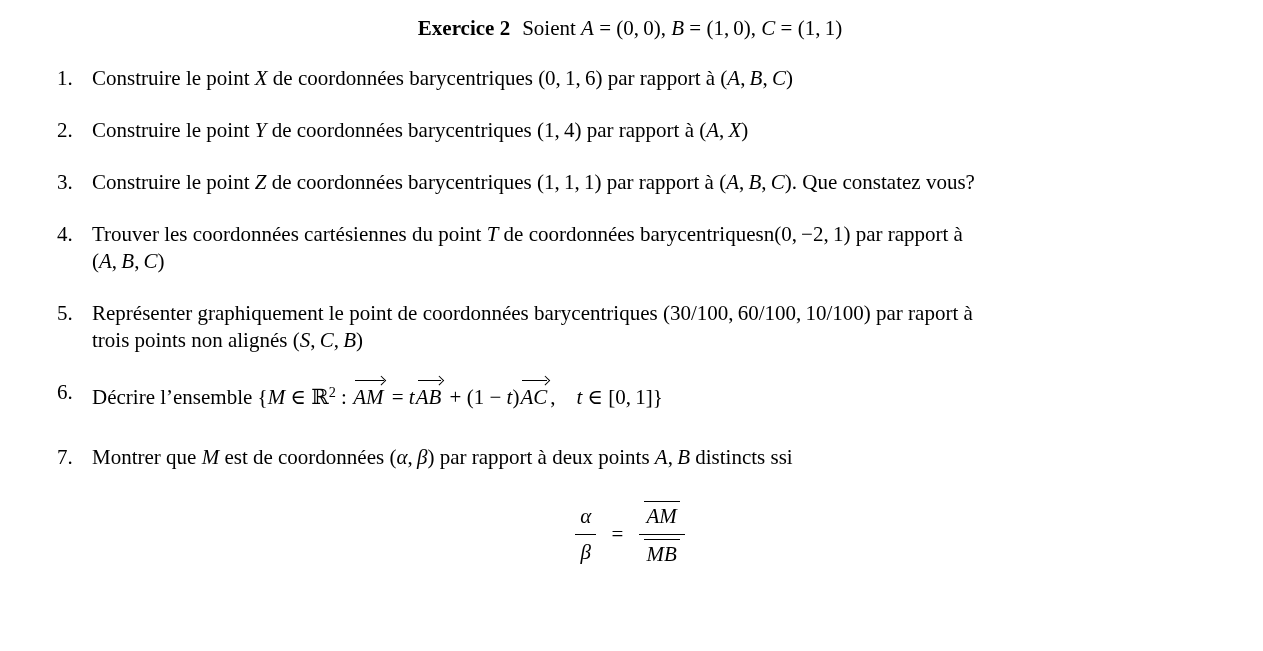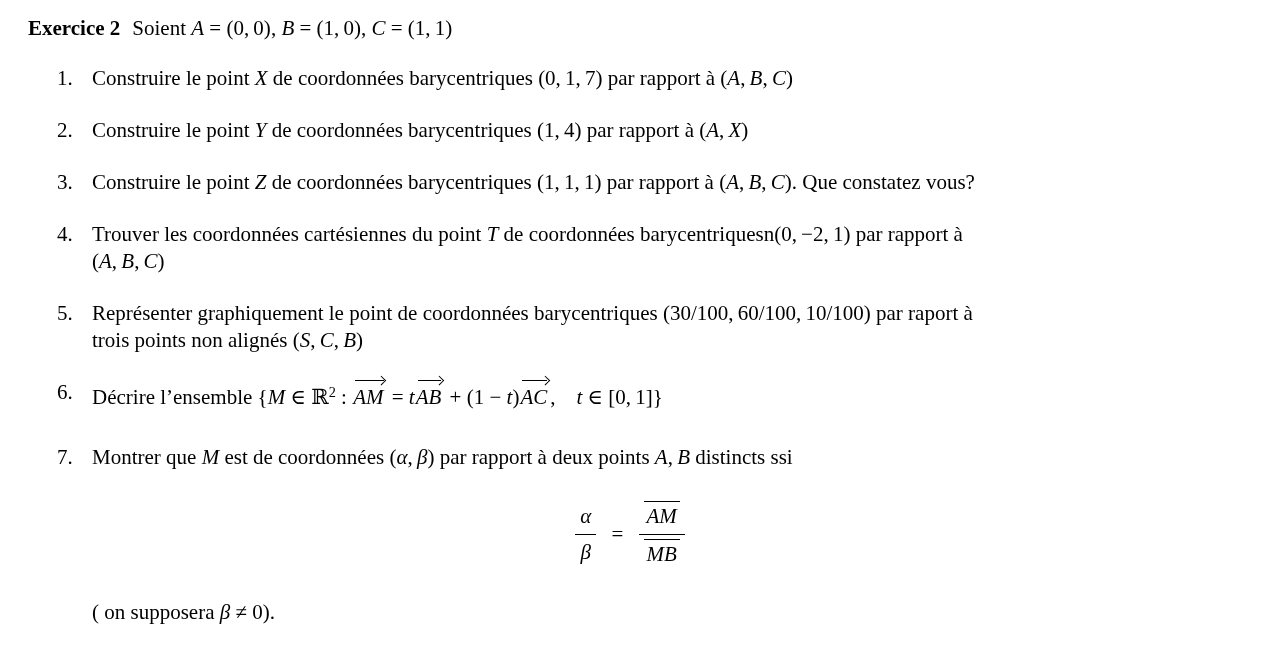--- a/index.html
+++ b/index.html
@@ -12,20 +12,21 @@
     font-size: 21px;
     line-height: 27px;
     box-sizing: border-box;
     padding-top: 13px;
     overflow: hidden;
     position: relative;
   }
   .heading {
     margin: 0 31px 0 28px;
     line-height: 30px;
+    text-align: center;
   }
   .heading-label {
     font-weight: bold;
     margin-right: 12px;
   }
   .items { margin-top: 22px; }
   .item {
     display: flex;
     align-items: flex-start;
     margin: 0 30px 25px 57px;
@@ -103,21 +104,21 @@
 <div class="page">
 
   <div class="heading">
     <span class="heading-label">Exercice 2</span><span><span>Soient </span><span class="seg-nw"><span class="seg-i">A</span><span> = (0, 0)</span></span><span>, </span><span class="seg-nw"><span class="seg-i">B</span><span> = (1, 0)</span></span><span>, </span><span class="seg-nw"><span class="seg-i">C</span><span> = (1, 1)</span></span></span>
   </div>
 
   <div class="items">
 
     <div class="item">
       <span class="item-num">1.</span>
-      <span class="item-text"><span>Construire le point </span><span class="seg-i">X</span><span> de coordonnées barycentriques </span><span class="seg-nw">(0, 1, 7)</span><span> par rapport à </span><span class="seg-nw"><span>(</span><span class="seg-i">A</span><span>, </span><span class="seg-i">B</span><span>, </span><span class="seg-i">C</span><span>)</span></span></span>
+      <span class="item-text"><span>Construire le point </span><span class="seg-i">X</span><span> de coordonnées barycentriques </span><span class="seg-nw">(0, 1, 6)</span><span> par rapport à </span><span class="seg-nw"><span>(</span><span class="seg-i">A</span><span>, </span><span class="seg-i">B</span><span>, </span><span class="seg-i">C</span><span>)</span></span></span>
     </div>
 
     <div class="item">
       <span class="item-num">2.</span>
       <span class="item-text"><span>Construire le point </span><span class="seg-i">Y</span><span> de coordonnées barycentriques </span><span class="seg-nw">(1, 4)</span><span> par rapport à </span><span class="seg-nw"><span>(</span><span class="seg-i">A</span><span>, </span><span class="seg-i">X</span><span>)</span></span></span>
     </div>
 
     <div class="item">
       <span class="item-num">3.</span>
       <span class="item-text"><span>Construire le point </span><span class="seg-i">Z</span><span> de coordonnées barycentriques </span><span class="seg-nw">(1, 1, 1)</span><span> par rapport à </span><span class="seg-nw"><span>(</span><span class="seg-i">A</span><span>, </span><span class="seg-i">B</span><span>, </span><span class="seg-i">C</span><span>).</span></span><span> Que constatez vous?</span></span>
@@ -150,15 +151,14 @@
       <span class="num seg-i">α</span>
       <span class="den seg-i">β</span>
     </span>
     <span class="eq-sign">=</span>
     <span class="frac">
       <span class="num"><span class="bar">AM</span></span>
       <span class="den"><span class="bar">MB</span></span>
     </span>
   </div>
 
-  <div class="note"><span>( on supposera </span><span class="seg-i">β</span><span> ≠ 0).</span></div>
 
 </div>
 
 </body></html>

